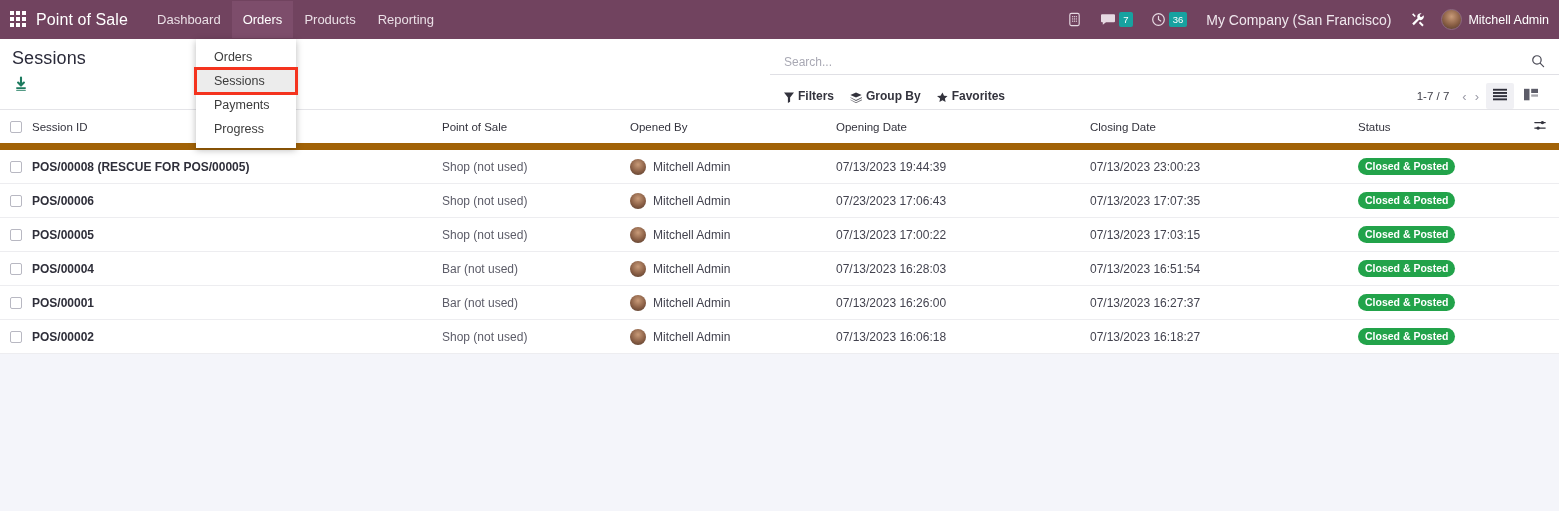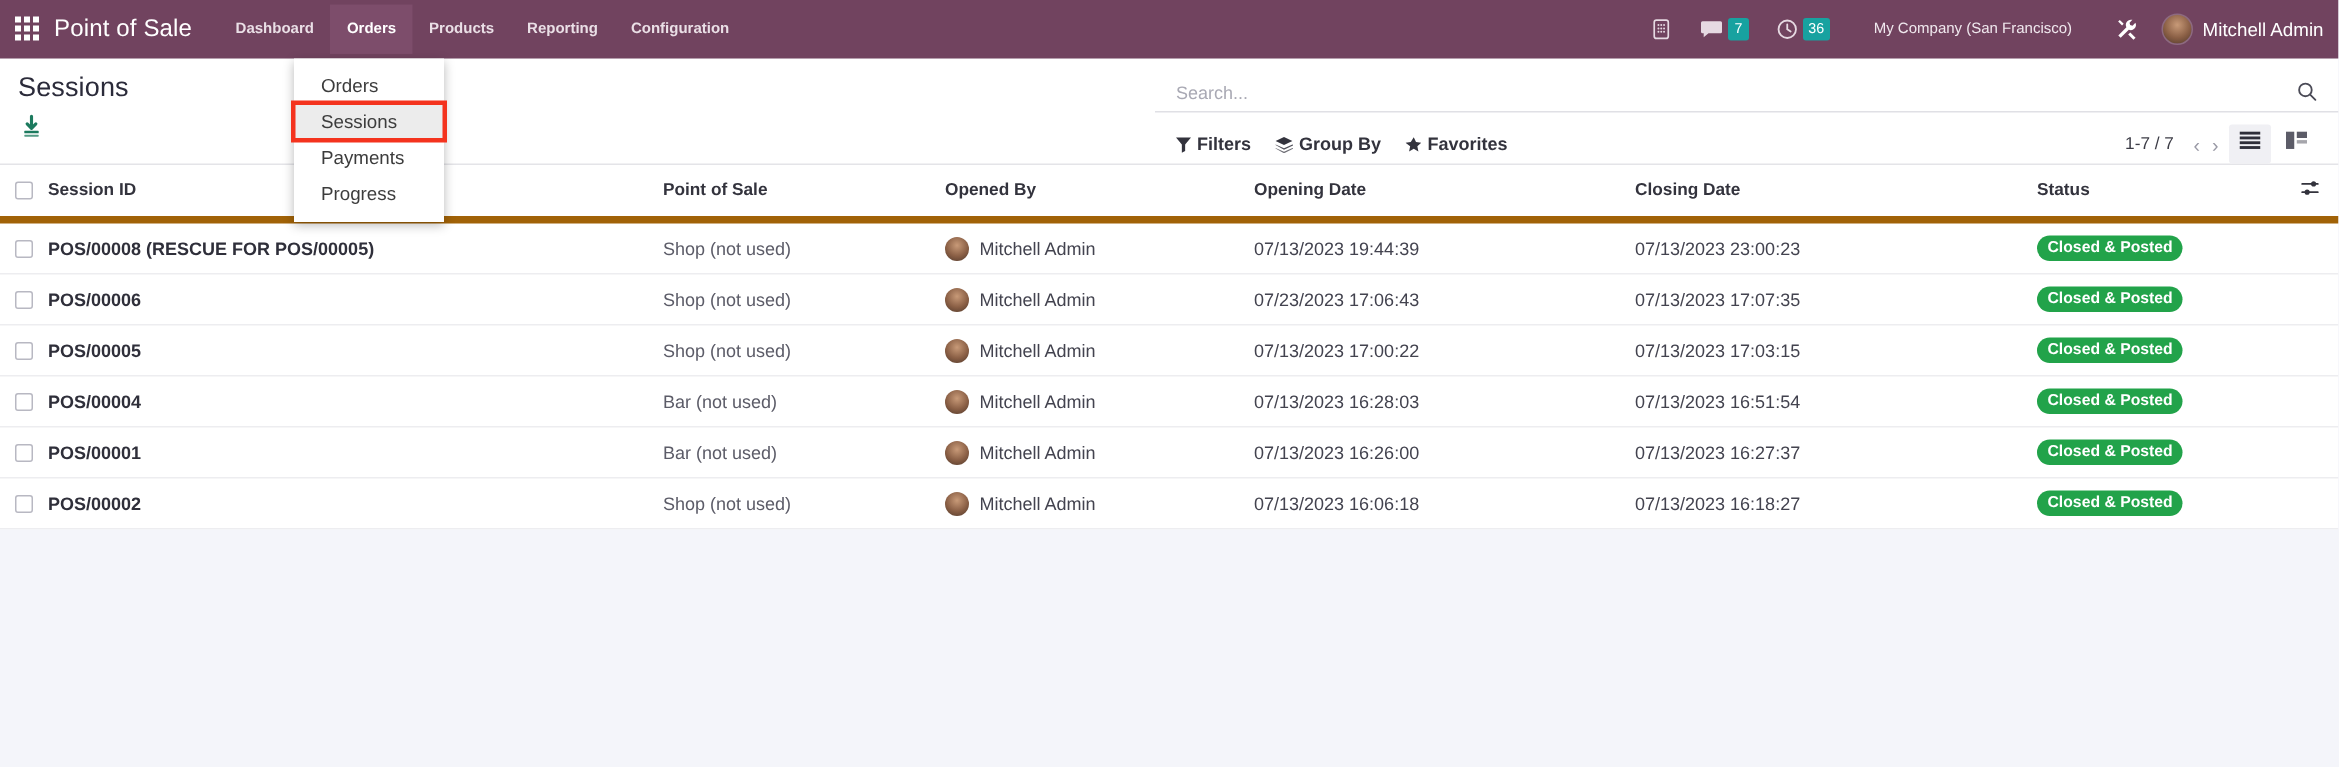--- a/index.html
+++ b/index.html
@@ -36,26 +36,25 @@
     color: #ffffff;
     font-size: 16px;
     font-weight: 400;
     letter-spacing: .1px;
     margin-right: 18px;
     cursor: pointer;
     white-space: nowrap;
   }
   .nav-item {
     color: #eadfe6;
-    font-size: 10px;
+    font-size: 13px;
     padding: 11px 11px;
     cursor: pointer;
     white-space: nowrap;
     position: relative;
-    font-weight: bold;
   }
   .nav-item.open { background: #7d4d6b; color: #ffffff; }
   .nav-spacer { flex: 1; }
 
   .sys-icon {
     color: #e6d9e2;
     margin: 0 9px;
     position: relative;
     display: flex;
     align-items: center;
@@ -67,22 +66,22 @@
     color: #ffffff;
     font-size: 9.5px;
     line-height: 1;
     padding: 2.5px 4px 2.5px 4px;
     border-radius: 2px;
     margin-left: 3px;
     font-weight: 400;
   }
   .company-name {
     color: #f0e8ee;
-    font-size: 10px;
-    margin: 0 20px;
+    font-size: 14px;
+    margin: 0 10px;
     cursor: pointer;
     white-space: nowrap;
   }
   .avatar {
     width: 21px; height: 21px;
     border-radius: 50%;
     background: radial-gradient(circle at 50% 35%, #c89a78 0%, #8a5f45 55%, #4e372a 100%);
     margin-right: 6px;
     flex-shrink: 0;
     border: 1px solid #8d6a80;
@@ -172,21 +171,21 @@
     align-items: center;
     padding: 8px 14px 0 14px;
     height: 34px;
   }
   .cp-btn {
     font-size: 12px;
     color: #33333d;
     margin-right: 16px;
     cursor: pointer;
     display: flex;
-    align-items: center;
+    align-items: flex-end;
     gap: 4px;
     white-space: nowrap;
     font-weight: 600;
   }
   .cp-btn svg { display: block; }
   .cp-fill { flex: 1; }
   .pager {
     font-size: 11.5px;
     color: #3c3c46;
     margin-right: 9px;
@@ -208,24 +207,24 @@
     border-radius: 2px;
   }
   .view-btn.active { background: #f0f0f4; }
 
   
   .table-wrap { background: #ffffff; }
   table { width: 100%; border-collapse: collapse; table-layout: fixed; }
   thead th {
     font-size: 11.5px;
     color: #33333d;
-    font-weight: 700;
+    font-weight: 400;
     text-align: left;
     padding: 9px 0 9px 0;
-    border-bottom: 5px solid #a16207;
+    border-bottom: 7px solid #a16207;
     background: #ffffff;
     white-space: nowrap;
   }
   tbody td {
     font-size: 12px;
     color: #43434f;
     padding: 8px 0;
     border-bottom: 1px solid #ededf0;
     white-space: nowrap;
     overflow: hidden;
@@ -282,21 +281,20 @@
       <i></i>
       <i></i>
       <i></i>
   </div>
   <div class="brand">Point of Sale</div>
 
   <div class="nav-item">Dashboard</div>
   <div class="nav-item open">Orders</div>
   <div class="nav-item">Products</div>
   <div class="nav-item">Reporting</div>
-  <div class="nav-item">Configuration</div>
 
   <div class="nav-spacer"></div>
 
   <div class="sys-icon">
     <svg width="15" height="15" viewBox="0 0 16 16" fill="none" stroke="#e6d9e2" stroke-width="1.2">
       <rect x="3" y="1.5" width="10" height="13" rx="1.6"></rect>
       <circle cx="6" cy="5" r=".7" fill="#e6d9e2" stroke="none"></circle>
       <circle cx="8" cy="5" r=".7" fill="#e6d9e2" stroke="none"></circle>
       <circle cx="10" cy="5" r=".7" fill="#e6d9e2" stroke="none"></circle>
       <circle cx="6" cy="7.4" r=".7" fill="#e6d9e2" stroke="none"></circle>

